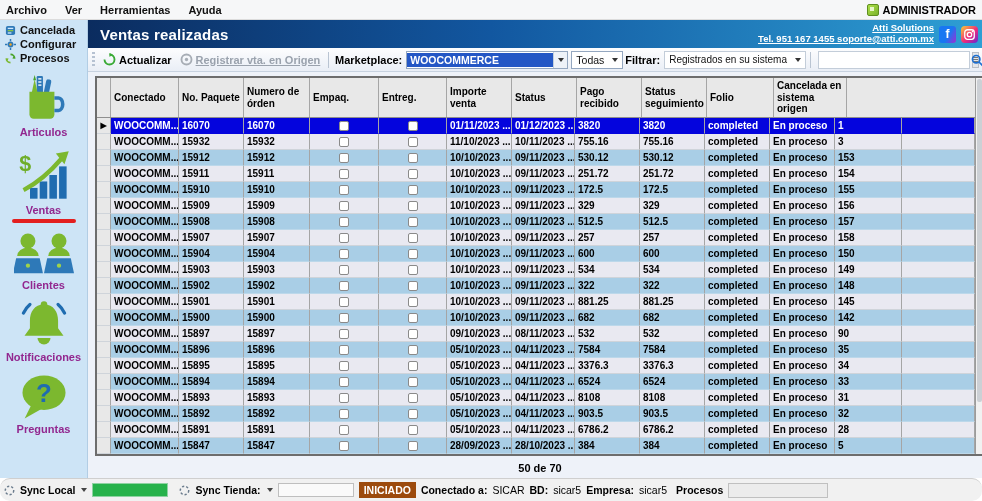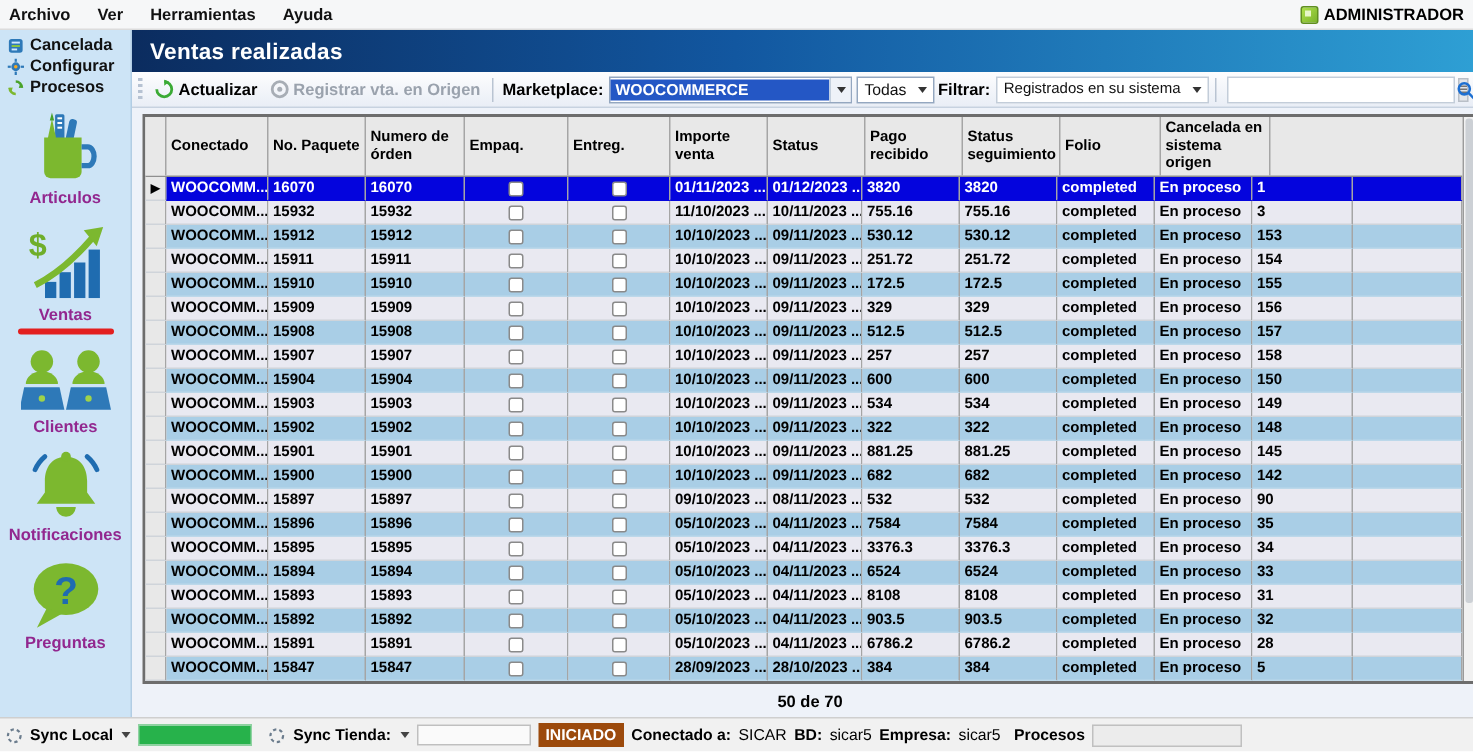--- a/index.html
+++ b/index.html
@@ -42,21 +42,21 @@
   .ig-ico { width:17px; height:17px; border-radius:4px;
             background:linear-gradient(135deg,#f9ce34,#ee2a7b 55%,#6228d7); display:flex; align-items:center; justify-content:center; cursor:pointer; }
 
   
   .toolbar { height:24px; flex:none; background:linear-gradient(#fdfdfe,#e9eef6); border-bottom:1px solid #c7d2e0;
              display:flex; align-items:center; padding:0 3px 0 4px; font-size:11px; white-space:nowrap; }
   .grip { width:4px; height:16px; margin-right:4px;
           background:repeating-linear-gradient(#b6c2d2 0 2px, transparent 2px 4px); }
   .tb-btn { display:flex; align-items:center; gap:3px; padding:1px 4px; cursor:pointer; }
   .tb-btn b { font-weight:700; color:#000; }
-  .tb-btn.disabled b { color:#9aa2ad; font-weight:700; }
+  .tb-btn.disabled b { color:#9aa2ad; font-weight:700;text-decoration:underline; }
   .tb-sep { width:1px; height:16px; background:#b9c4d2; margin:0 4px; }
   .tb-label { font-weight:700; margin:0 4px 0 2px; }
   .combo { display:flex; align-items:center; background:#fff; border:1px solid #94a7c0; height:18px; }
   .combo .sel-blue { background:#2457c5; color:#fff; font-size:10.5px; font-weight:600; padding:1px 3px; width:146px; overflow:hidden; }
   .combo .plain-val { font-size:10.5px; color:#111; padding:0 4px; }
   .combo-arrow { width:14px; height:100%; display:flex; align-items:center; justify-content:center; border-left:1px solid #c3cfdd; background:#eef2f8; cursor:pointer; }
   .tri { width:0; height:0; border-left:3px solid transparent; border-right:3px solid transparent; border-top:4px solid #333; }
   .search { position:relative; flex:1; height:18px; background:#fff; border:1px solid #c3cdd9; margin:0 2px 0 3px; display:flex; align-items:center; }
   .search input { border:0; outline:0; font:11px "Liberation Sans",sans-serif; flex:1; height:100%; padding:0 4px; background:transparent; }
   .search .q { position:absolute; left:152px; top:2px; }
@@ -81,21 +81,21 @@
   .trow.sel .cell:not(.marker) { background:#0404dd; color:#fff; border-bottom-color:#0404dd; }
   .cell.center { display:flex; align-items:center; justify-content:center; }
   .cb { width:10px; height:10px; background:#fff; border:1px solid #8a8a8a; border-radius:2px; display:block; cursor:pointer; }
   .vscroll { width:8px; background:#f1f1f1; border-left:1px solid #9b9b9b; position:relative; }
   .vthumb { position:absolute; top:1px; left:1px; width:5px; height:86%; background:#ccd0d5; border-radius:2px; }
 
   .pager { width:890px; margin-left:7px; text-align:center; font-size:11px; font-weight:700; color:#000; padding-top:6px; }
 
   
   .statusbar { height:23px; flex:none; background:#f1f1f1; border-top:1px solid #cfcfcf;
-               display:flex; align-items:center; font-size:10.5px; color:#000; padding:0 4px; gap:5px; white-space:nowrap; }
+               display:flex; align-items:center; font-size:10.5px; color:#000; padding:0 4px; gap:5px; white-space:nowrap;border-radius:10px; }
   .sb-label { font-weight:700; }
   .sb-bar { width:76px; height:14px; border:1px solid #bfbfbf; }
   .sb-bar.green { background:#27b24b; border-color:#8fd2a2; }
   .sb-bar.empty { background:#fafafa; }
   .badge { background:#9c4a0c; color:#fff; font-weight:700; font-size:10.5px; padding:2px 5px; }
   .sb-field { width:100px; height:15px; background:#ececec; border:1px solid #c0c0c0; }
   .sb-tri { width:0; height:0; border-left:3px solid transparent; border-right:3px solid transparent; border-top:4px solid #444; margin-left:1px; }
   svg { display:block; }
 </style>
 </head>
@@ -215,20 +215,34 @@
             <text x="26" y="28" font-size="24" font-weight="bold" fill="#1f6cb0" text-anchor="middle" font-family="Liberation Sans, sans-serif">?</text>
           </svg>
           <span class="nav-label">Preguntas</span>
         </div>
       </nav>
     </aside>
 
     <main class="main">
       <div class="banner">
         <span class="banner-title">Ventas realizadas</span>
+        <div class="banner-right">
+          <div class="banner-links">
+            <a href="#">Atti Solutions</a>
+            <a href="#">Tel. 951 167 1455  soporte@atti.com.mx</a>
+          </div>
+          <div class="fb-ico">f</div>
+          <div class="ig-ico">
+            <svg width="11" height="11" viewBox="0 0 12 12">
+                <rect x="0.8" y="0.8" width="10.4" height="10.4" rx="3" fill="none" stroke="#fff" stroke-width="1.4"></rect>
+                <circle cx="6" cy="6" r="2.4" fill="none" stroke="#fff" stroke-width="1.4"></circle>
+                <circle cx="9.3" cy="2.8" r="0.9" fill="#fff"></circle>
+              </svg>
+          </div>
+        </div>
       </div>
 
       <div class="toolbar">
         <div class="grip"></div>
         <div class="tb-btn">
           <svg width="13" height="13" viewBox="0 0 14 14">
               <path d="M7 1.6 A5.4 5.4 0 1 1 1.6 7" fill="none" stroke="#3aaa35" stroke-width="2"></path>
               <polygon points="7,0 10.6,1.6 7,4.4" fill="#3aaa35"></polygon>
             </svg>
           <b>Actualizar</b>

